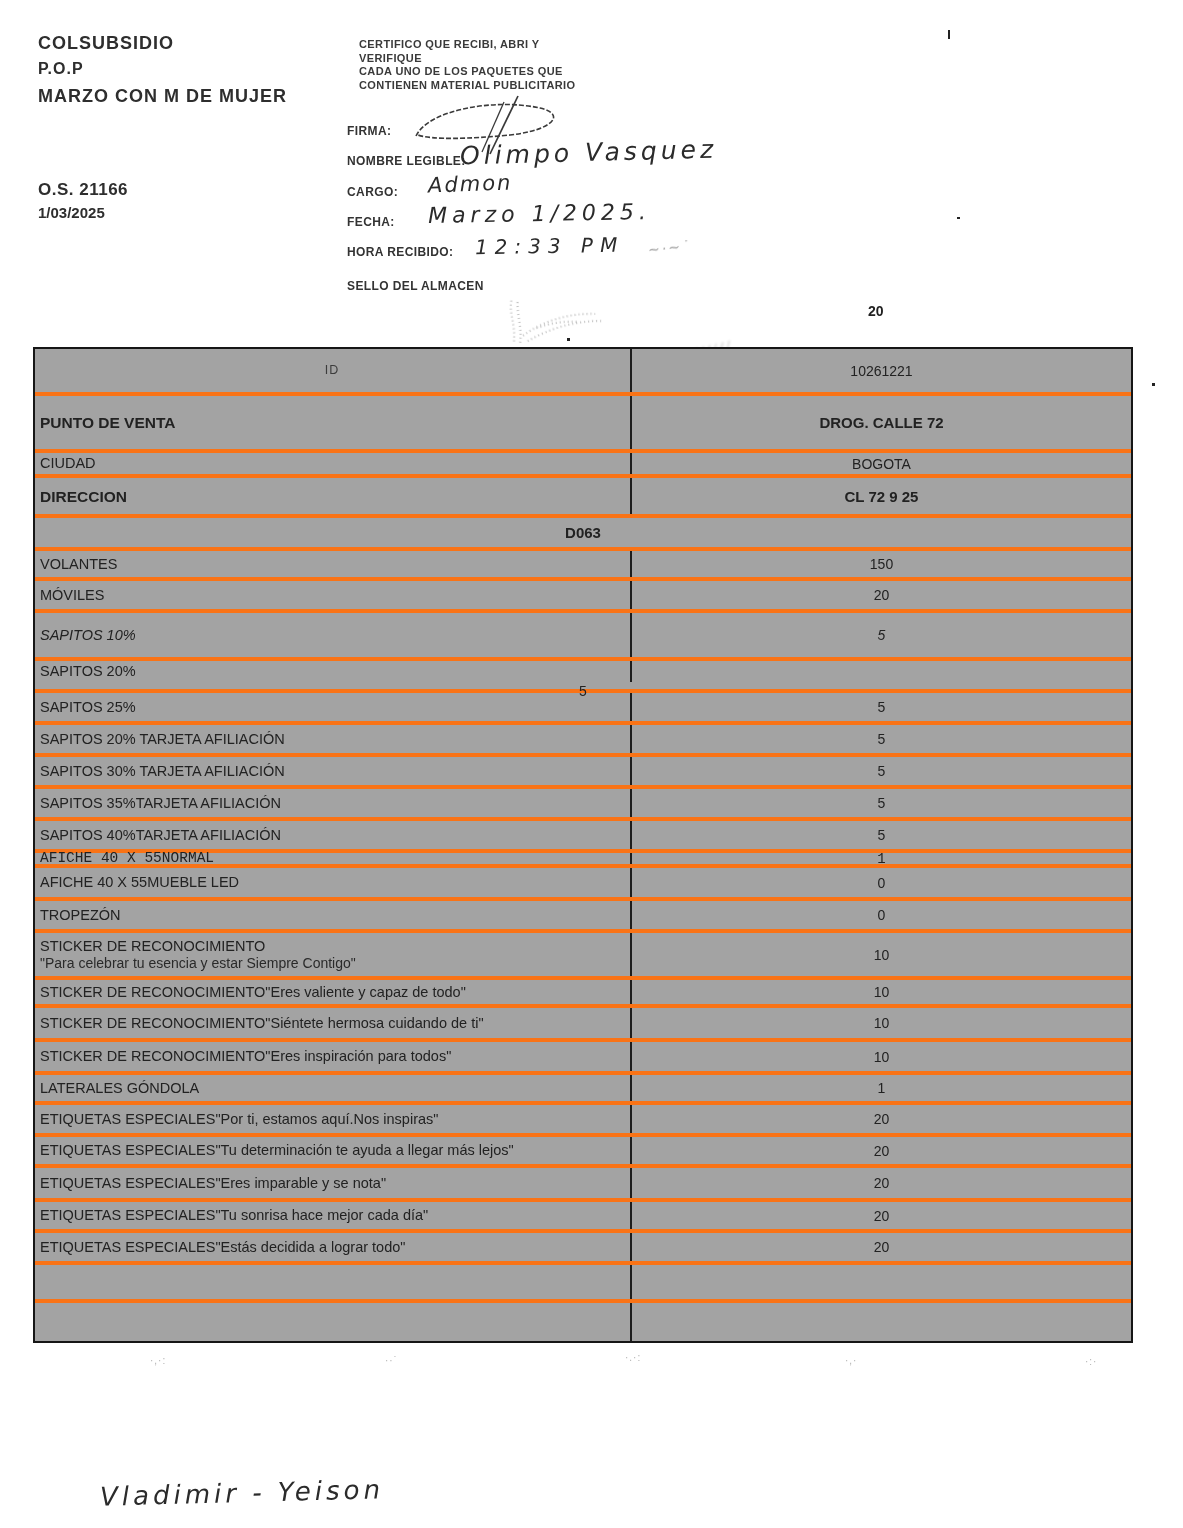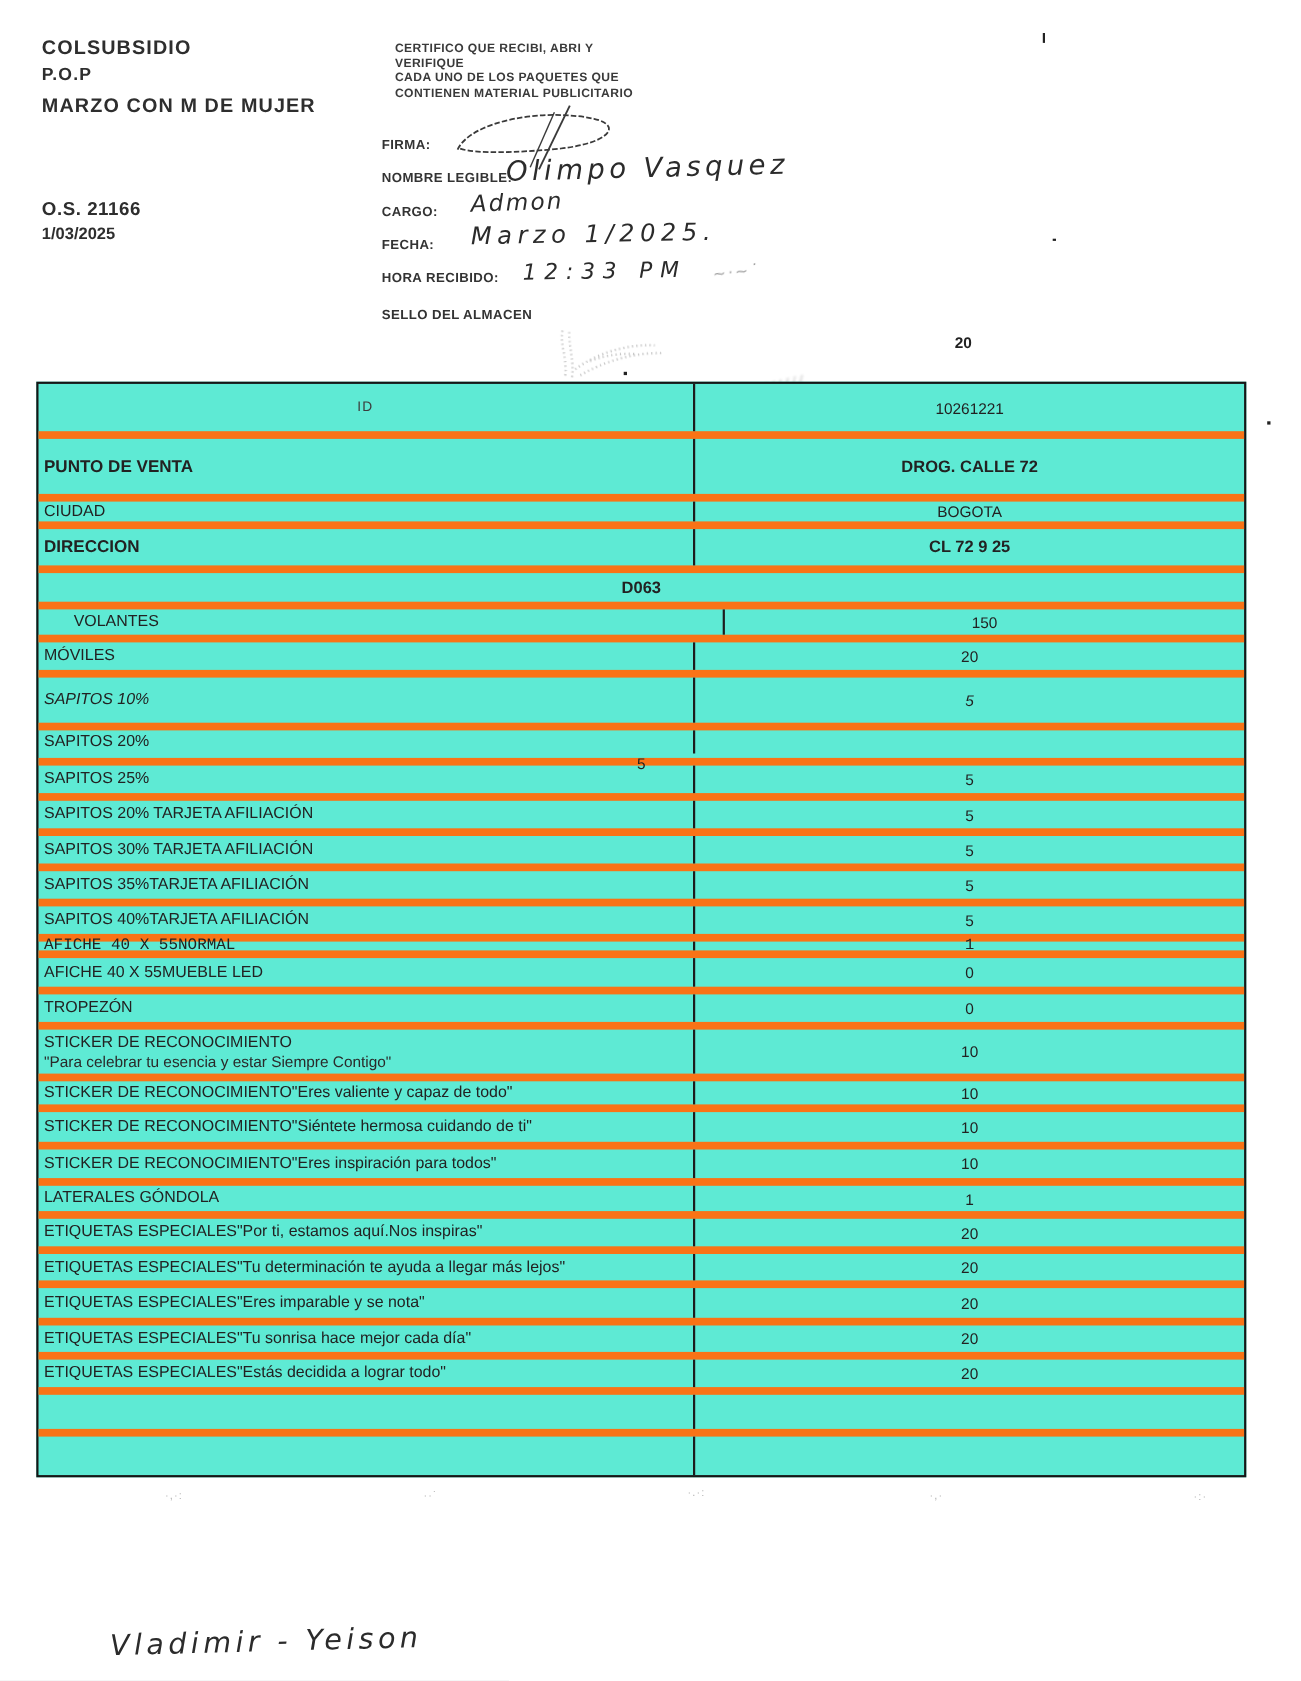--- a/index.html
+++ b/index.html
@@ -36,22 +36,22 @@
   
   .stamp{position:absolute; left:492px; top:292px; opacity:.55; filter:blur(.6px); transform:rotate(-6deg);}
   .speck{position:absolute; background:#222;}
   .blur-mark{position:absolute; color:#b3b3b3; font-size:10px; filter:blur(.7px); letter-spacing:1px;}
   .page-num{position:absolute; left:868px; top:303px; font-size:14px; font-weight:700; color:#222;}
   .smudge-id{position:absolute; left:640px; top:350px; width:95px; height:34px; opacity:.22;
              transform:rotate(-12deg); filter:blur(1px);
              background:repeating-linear-gradient(115deg,#777 0 2px,transparent 2px 6px);}
   
   .tbl{position:absolute; left:33px; top:347px; width:1100px; border:2px solid #161616;
-       box-sizing:border-box; background:#5eead4;}
-  .trow{display:flex; box-sizing:border-box; border-top:7px solid #f97316;}
+       box-sizing:border-box; background:#a3a3a3;}
+  .trow{display:flex; box-sizing:border-box; border-top:4px solid #f97316;}
   .trow:first-child{border-top:none;}
   .tcell{box-sizing:border-box; display:flex; flex-direction:column; justify-content:center;}
   .tlabel{width:597px; border-right:2px solid #1d1d1d; padding:2px 6px 2px 5px;
           font-size:14.5px; color:#222; align-items:flex-start; line-height:17px;}
   .tlabel.centered{align-items:center; font-size:12.5px; color:#3c3c3c; letter-spacing:1px;}
   .tvalue{flex:1; align-items:center; font-size:14px; color:#222; padding:1px 4px;border-radius:16px;}
   .strong .tl-txt,.tlabel.strong{font-weight:700; font-size:15.5px;}
   .tvalue.strong{font-weight:700; font-size:15px;}
   .sub{font-size:14px; line-height:16px; color:#2a2a2a;}
 </style>
@@ -127,21 +127,21 @@
         <div class="tlabel tcell">CIUDAD</div>
         <div class="tvalue tcell">BOGOTA</div>
       </div>
       <div class="trow" style="height: 40px;">
         <div class="tlabel tcell strong">DIRECCION</div>
         <div class="tvalue tcell strong">CL 72 9 25</div>
       </div>
       <div class="trow" style="height: 33px;">
         <div class="tvalue tcell strong">D063</div>
       </div>
-      <div class="trow" style="height: 30px; padding-left: 27px;">
+      <div class="trow" style="height: 30px;">
         <div class="tlabel tcell">VOLANTES</div>
         <div class="tvalue tcell">150</div>
       </div>
       <div class="trow" style="height: 32px;">
         <div class="tlabel tcell">MÓVILES</div>
         <div class="tvalue tcell">20</div>
       </div>
       <div class="trow" style="height: 48px; font-style: italic;">
         <div class="tlabel tcell">SAPITOS 10%</div>
         <div class="tvalue tcell">5</div>

